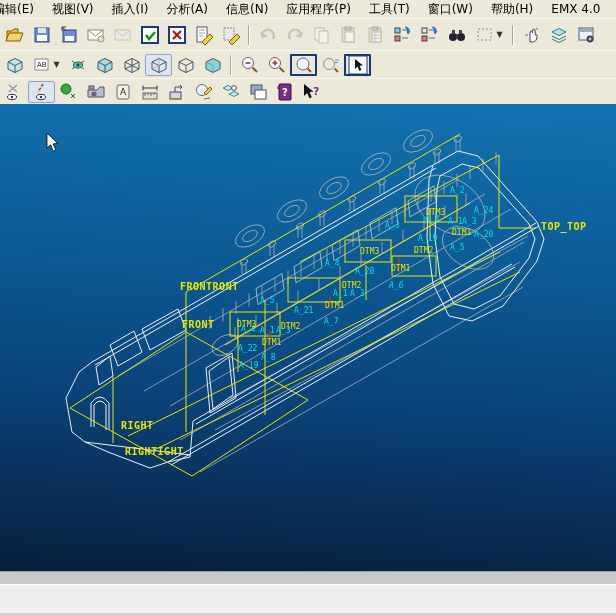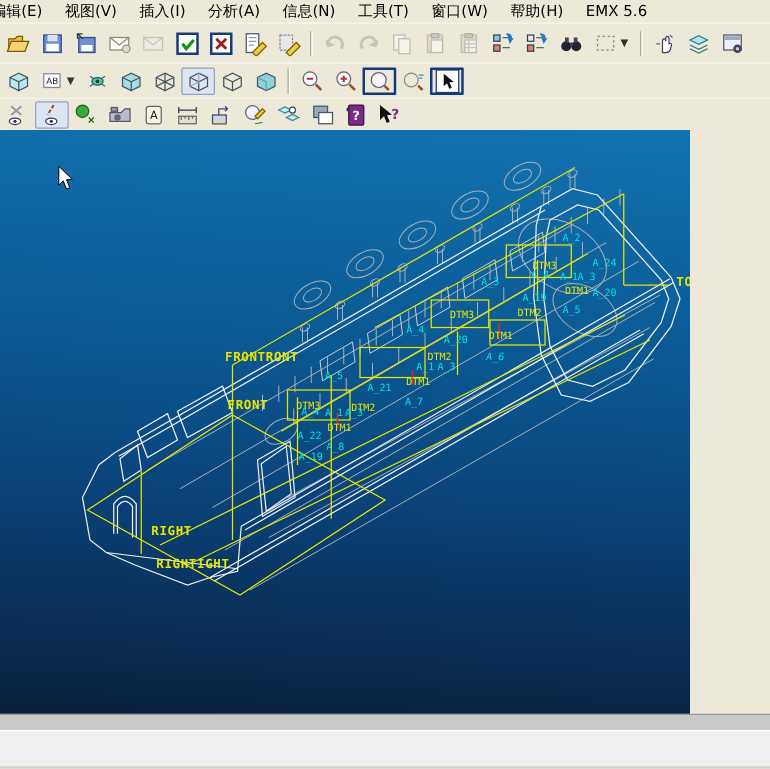--- a/index.html
+++ b/index.html
@@ -9,44 +9,45 @@
   .mi{padding:1px 9px;color:#000}
   .tbrow{display:flex;align-items:center;background:#ece9d8;border-top:1px solid #f7f6f1;padding-left:1px}
   .row2{height:32px}.row3{height:28px}.row4{height:26px}
   .tb{width:27px;height:24px;display:flex;align-items:center;justify-content:center;border:1px solid transparent;flex:0 0 auto}
   .row3 .tb,.row4 .tb{height:22px}
   .sep{width:2px;height:20px;border-left:1px solid #aca899;border-right:1px solid #fff;margin:0 4px;flex:0 0 auto}
   .pressed{border:1px solid #95a3c2;background:#dde5f3;border-radius:2px}
   .navy{border:2px solid #16387c;border-radius:1px}
   .disabled{opacity:.45}
   .drop{font-size:8px;color:#333;margin-left:1px}
-  .viewport{position:relative;width:552px;height:467px;overflow:hidden;
+  .viewport{position:relative;width:616px;height:467px;overflow:hidden;
     background:linear-gradient(183deg,#1273b0 0%,#0b5892 38%,#0a4278 64%,#081f3c 100%)}
   .viewport svg{position:absolute;left:0;top:0}
   .vlab,.dlab,.alab{position:absolute;white-space:nowrap;font-family:"DejaVu Sans Mono","Liberation Mono",monospace}
   .vlab{color:#e6e600;font-size:10px;font-weight:bold;letter-spacing:.5px}
   .dlab{color:#e6e600;font-size:8px;font-weight:normal}
   .alab{color:#00e2e2;font-size:8px}
   .statusgray{height:13px;background:#c9c9c9;border-top:1px solid #9a9a9a}
   .statuslight{height:29px;background:#efefef;border-top:1px solid #fff}
   .statusbottom{height:2px;background:#d6d2c6}
 </style>
 </head>
 <body>
 
 <div class="menubar">
     <span class="mi">编辑(E)</span>
     <span class="mi">视图(V)</span>
     <span class="mi">插入(I)</span>
     <span class="mi">分析(A)</span>
     <span class="mi">信息(N)</span>
+    <span class="mi">应用程序(P)</span>
     <span class="mi">工具(T)</span>
     <span class="mi">窗口(W)</span>
     <span class="mi">帮助(H)</span>
-    <span class="mi">EMX 5.6</span>
+    <span class="mi">EMX 4.0</span>
   </div>
 
 <div class="tbrow row2">
   <span class="tb">
       <svg width="20" height="20">
         <path d="M2 15 V6 h5 l2-2 h4 v4" fill="#e8c04a" stroke="#7a5a00"></path>
         <path d="M1 16 L4 8 h14 l-3 8z" fill="#f4d470" stroke="#7a5a00"></path>
       </svg>
     </span>
   <span class="tb">

